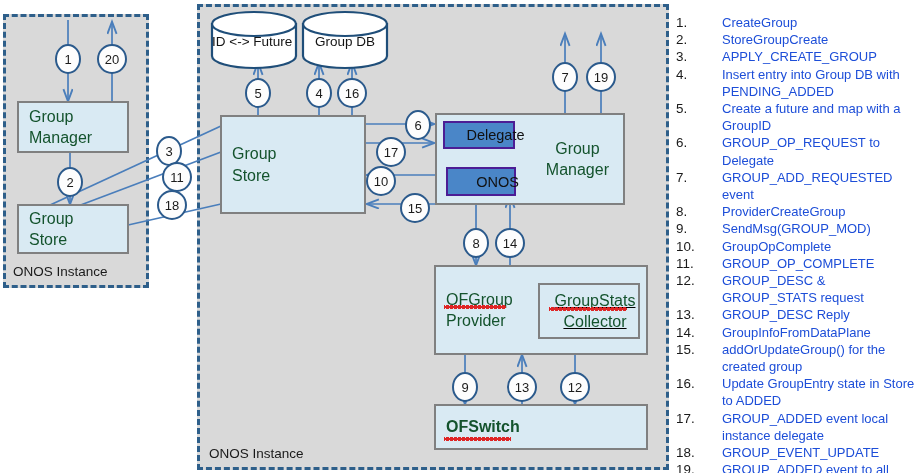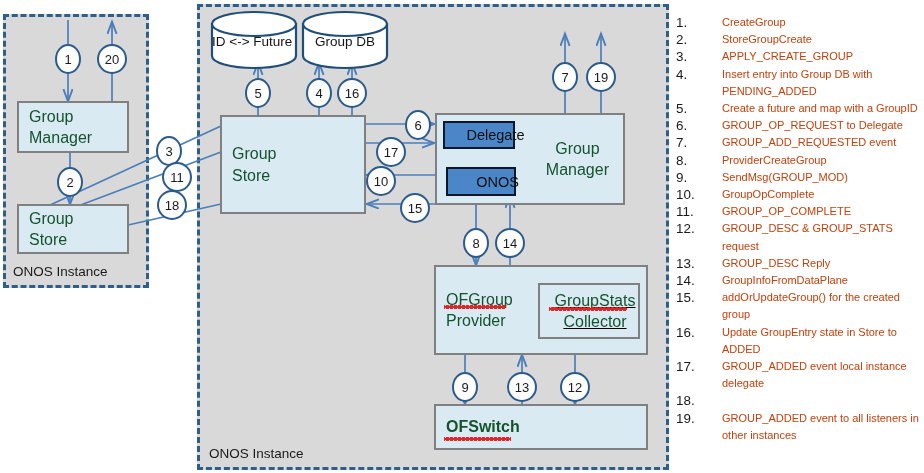--- a/index.html
+++ b/index.html
@@ -64,21 +64,21 @@
   .box.right-label {
     justify-content: flex-end;
     padding-left: 0;
     padding-right: 14px;
     text-align: center;
   }
   
   .bluebox {
     position: absolute;
     background: #4a86c8;
-    border: 2px solid #0f172a;
+    border: 2px solid #4c1d95;
     box-sizing: border-box;
     display: flex;
     align-items: center;
     justify-content: center;
     padding-left: 33px;
   }
   .bluebox-label {
     font-size: 14.5px;
     color: #111111;
   }
@@ -124,22 +124,22 @@
   }
   .legend-num {
     width: 46px;
     flex: 0 0 46px;
     font-size: 13.4px;
     color: #1a1a1a;
     line-height: 17.2px;
   }
   .legend-text {
     flex: 1;
-    font-size: 11px;
-    color: #c2410c;
+    font-size: 13px;
+    color: #1d4ed8;
     line-height: 17.2px;
   }
   
   .squiggle {
     position: absolute;
     height: 4px;
     background-image:
       repeating-linear-gradient(135deg, #e01b1b 0 1px, transparent 1px 2px),
       repeating-linear-gradient(45deg, #e01b1b 0 1px, transparent 1px 2px);
     background-size: 4px 4px;
@@ -349,20 +349,21 @@
     <div class="legend-row">
       <span class="legend-num">16.</span>
       <span class="legend-text">Update GroupEntry state in Store to ADDED</span>
     </div>
     <div class="legend-row">
       <span class="legend-num">17.</span>
       <span class="legend-text">GROUP_ADDED event local instance delegate</span>
     </div>
     <div class="legend-row">
       <span class="legend-num">18.</span>
+      <span class="legend-text">GROUP_EVENT_UPDATE</span>
     </div>
     <div class="legend-row">
       <span class="legend-num">19.</span>
       <span class="legend-text">GROUP_ADDED event to all listeners in other instances</span>
     </div>
   </div>
 
 </div>
 
 </body></html>

